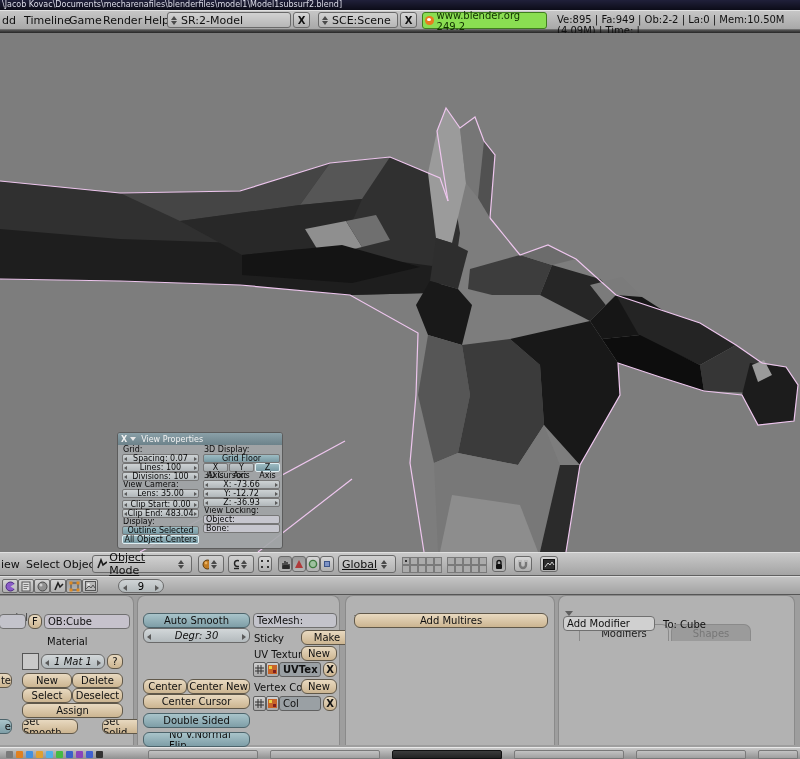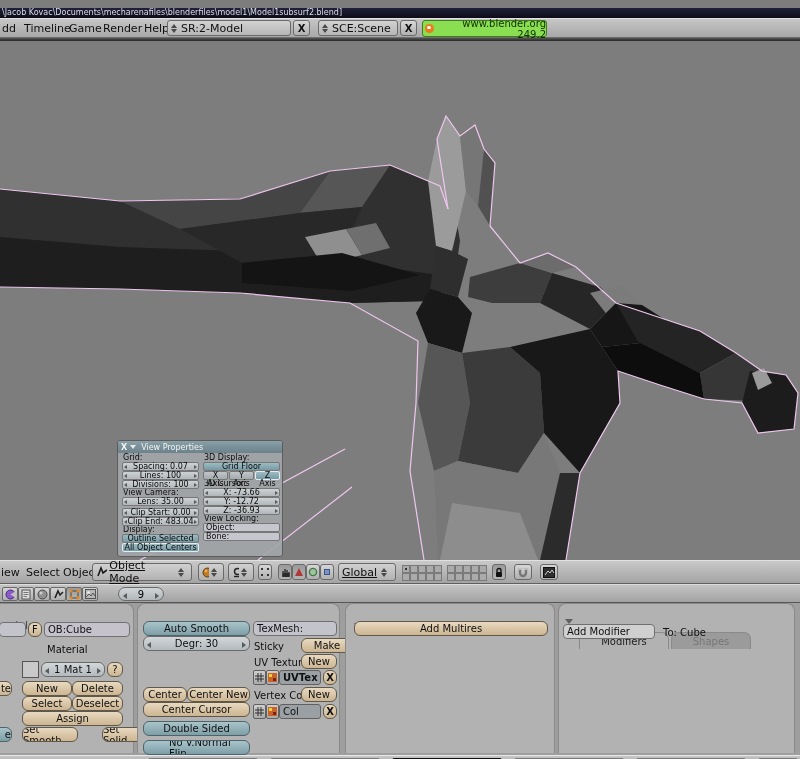--- a/index.html
+++ b/index.html
@@ -1,38 +1,38 @@
 <!DOCTYPE html>
 <html><head>
 <meta charset="utf-8">
 <style>
   * { box-sizing: border-box; margin: 0; padding: 0; }
   html,body { width:800px; height:759px; overflow:hidden; }
   body { font-family:"DejaVu Sans", sans-serif; background:#7d7d7d; position:relative; }
 
   
   .titlebar { height:10px; background:linear-gradient(#20203a,#0c0c18); color:#dcdce8;
-    font-size:8px; line-height:10px; padding-left:2px; white-space:nowrap; overflow:hidden;margin-top:8px; }
+    font-size:8px; line-height:10px; padding-left:2px; white-space:nowrap; overflow:hidden; }
 
   
   .menubar { height:20px; background:linear-gradient(#c6c6c6,#a8a8a8); position:relative;
     border-top:1px solid #e2e2e2; border-bottom:1px solid #6e6e6e; font-size:11px; color:#101010; }
   .menubar .mtext { position:absolute; top:3px; }
   .dropfield { position:absolute; top:1px; height:16px; background:linear-gradient(#d2d2d2,#b6b6b6);
     border:1px solid #6a6a6a; border-radius:3px; display:flex; align-items:center; padding:0 3px;
     font-size:11px; }
   .xbtn { position:absolute; top:1px; height:16px; width:17px; background:linear-gradient(#d8d8d8,#b0b0b0);
     border:1px solid #6a6a6a; border-radius:3px; font-size:10px; font-weight:bold;
     display:flex; align-items:center; justify-content:center; }
   .updown { display:inline-block; width:7px; margin-right:3px; }
   .updown i { display:block; width:0; height:0; border-left:3px solid transparent; border-right:3px solid transparent; }
   .updown i.u { border-bottom:4px solid #4a4a4a; margin-bottom:1px; }
   .updown i.d { border-top:4px solid #4a4a4a; }
   .verbadge { position:absolute; top:1px; left:422px; width:125px; height:17px; background:#8ade52;
-    border:1px solid #3f7d1d; border-radius:3px; display:flex; align-items:center; font-size:10px; color:#103000;text-align:right; }
+    border:1px solid #3f7d1d; border-radius:3px; display:flex; align-items:center; font-size:10px; color:#103000; }
   .blogo { width:9px; height:9px; border-radius:50%; background:#e87d1e; margin:0 3px 0 2px; position:relative; }
   .blogo:after { content:""; position:absolute; left:2px; top:2px; width:4px; height:3px; border-radius:50%; background:#fff; }
   .sep3 { height:3px; background:linear-gradient(#555,#262626); }
 
   
   .viewport { position:relative; height:519px; background:#7d7d7d; overflow:hidden; }
   .viewport svg { position:absolute; left:0; top:0; }
 
   
   .vpanel { position:absolute; left:117px; top:399px; width:166px; height:117px;
@@ -81,21 +81,21 @@
   .bnum:after  { content:""; position:absolute; right:4px; top:5px; border-top:3px solid transparent; border-bottom:3px solid transparent; border-left:4px solid #5a5a5a; }
 
   
   .barea { position:relative; height:152px; background:#9e9e9e; overflow:hidden; font-size:10px; color:#101010; }
   .panel { position:absolute; top:0; height:150px; background:#b2b2b2; border-radius:8px 8px 0 0; border:1px solid #8a8a8a; border-bottom:none; }
   .phdr { position:absolute; top:15px; font-size:11px; color:#4c4c4c; display:flex; align-items:center; }
   .phdr .ptri { width:0; height:0; border-left:4px solid transparent; border-right:4px solid transparent; border-top:5px solid #5f5f5f; margin-right:6px; }
   .btn { position:absolute; height:15px; border:1px solid #60584a; border-radius:6px; font-size:10px;
     display:flex; align-items:center; justify-content:center; background:linear-gradient(#e8d9c0,#ccb591); overflow:hidden; }
   .btn.teal { background:linear-gradient(#a9c4ca,#7e9ea7); border-color:#4d646b; }
-  .btn.num { background:linear-gradient(#d2d7d9,#b3babd); border-color:#6a6a6a; position:absolute; }
+  .btn.num { background:linear-gradient(#d2d7d9,#b3babd); border-color:#6a6a6a; position:absolute;font-style:italic; }
   .btn.num:before { content:""; position:absolute; left:3px; top:5px; border-top:3px solid transparent; border-bottom:3px solid transparent; border-right:4px solid #5a5a5a; }
   .btn.num:after  { content:""; position:absolute; right:3px; top:5px; border-top:3px solid transparent; border-bottom:3px solid transparent; border-left:4px solid #5a5a5a; }
   .tfield { position:absolute; height:15px; background:#c3c3cb; border:1px solid #707070; border-radius:4px;
     font-size:10px; display:flex; align-items:center; padding-left:3px; }
   .nfield { position:absolute; height:15px; background:#9aa0a4; border:1px solid #606060; border-radius:3px;
     font-size:10px; display:flex; align-items:center; padding-left:3px; }
   .lbl { position:absolute; font-size:10px; color:#101010; }
   .swatch { position:absolute; width:17px; height:17px; background:#c9c9c9; border:1px solid #555; }
   .miniicon { position:absolute; width:13px; height:15px; border:1px solid #606060; border-radius:2px;
     background:linear-gradient(#cfcfcf,#aaaaaa); display:flex; align-items:center; justify-content:center; }
@@ -134,20 +134,21 @@
         <i class="u"></i>
         <i class="d"></i>
       </span>
     <span>SCE:Scene</span>
   </div>
   <div class="xbtn" style="left:400px">X</div>
   <div class="verbadge">
     <span class="blogo"></span>
     <span>www.blender.org 249.2</span>
   </div>
+  <span class="mtext" style="left:557px; font-size:10px;">Ve:895 | Fa:949 | Ob:2-2 | La:0  | Mem:10.50M (4.09M)  | Time: |</span>
 </div>
 <div class="sep3"></div>
 
 <div class="viewport">
   <svg width="800" height="519" viewBox="0 0 800 519">
     <rect width="800" height="519" fill="#7d7d7d"></rect>
 
     <polygon points="0,148 120,160 240,158 330,130 390,124 440,145 455,170 460,200 455,235 430,260 350,262 240,252 120,248 0,246" fill="#303030"></polygon>
     <polygon points="120,160 240,158 330,130 300,172 180,188" fill="#454545"></polygon>
     <polygon points="330,130 390,124 362,166 300,172" fill="#565656"></polygon>

